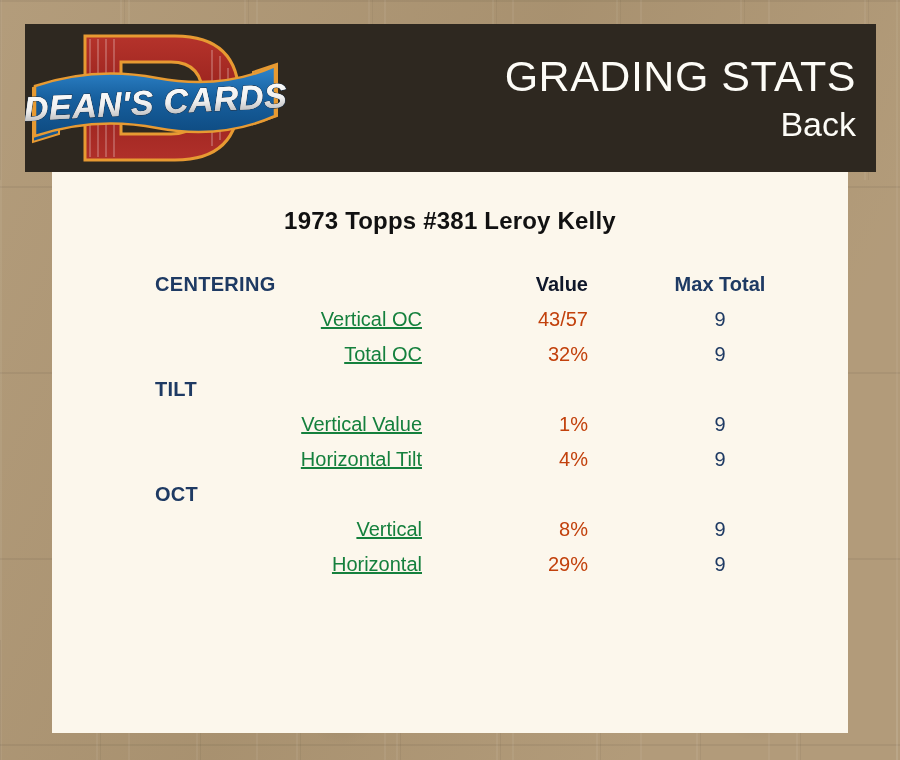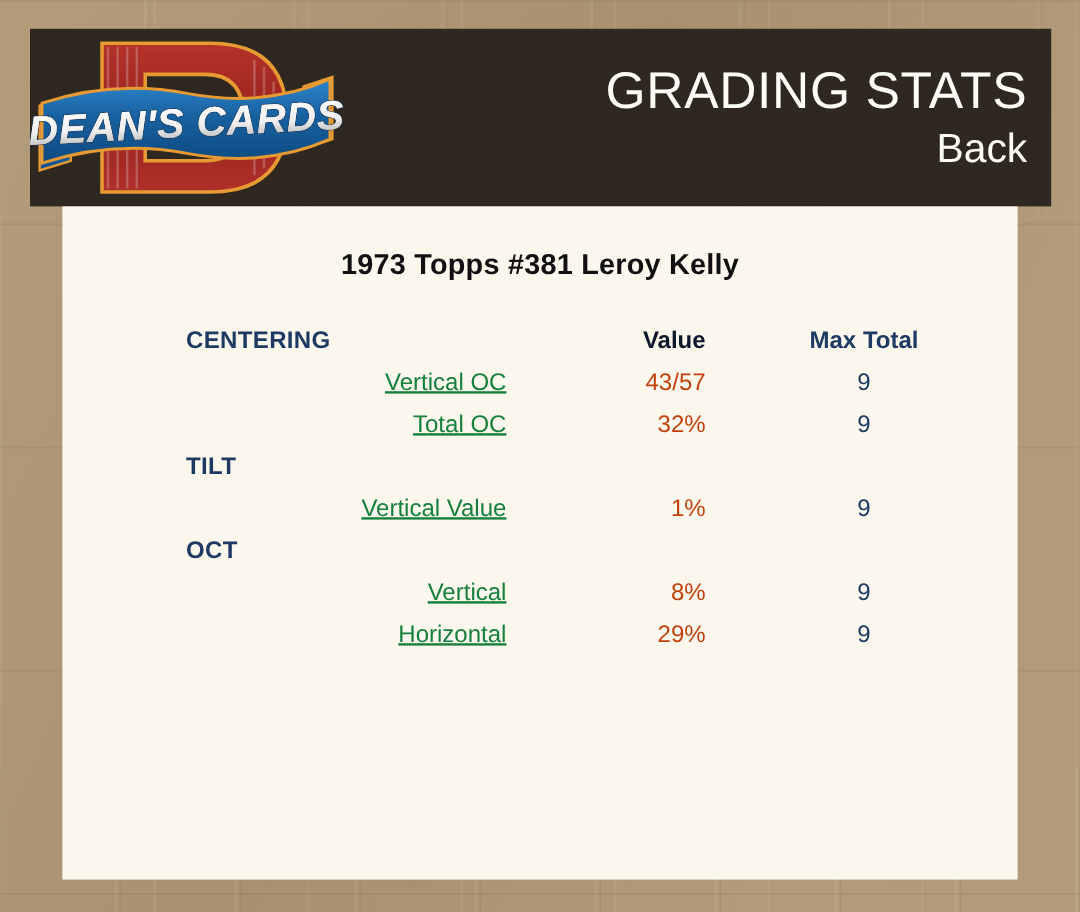--- a/index.html
+++ b/index.html
@@ -286,20 +286,25 @@
             <td class="row-grade">9</td>
           </tr>
           <tr class="section-row">
             <td colspan="3">TILT</td>
           </tr>
           <tr>
             <td class="row-label">Vertical Value</td>
             <td class="row-value">1%</td>
             <td class="row-grade">9</td>
           </tr>
+          <tr>
+            <td class="row-label">Horizontal Tilt</td>
+            <td class="row-value">4%</td>
+            <td class="row-grade">9</td>
+          </tr>
           <tr class="section-row">
             <td colspan="3">OCT</td>
           </tr>
           <tr>
             <td class="row-label">Vertical</td>
             <td class="row-value">8%</td>
             <td class="row-grade">9</td>
           </tr>
           <tr>
             <td class="row-label">Horizontal</td>

